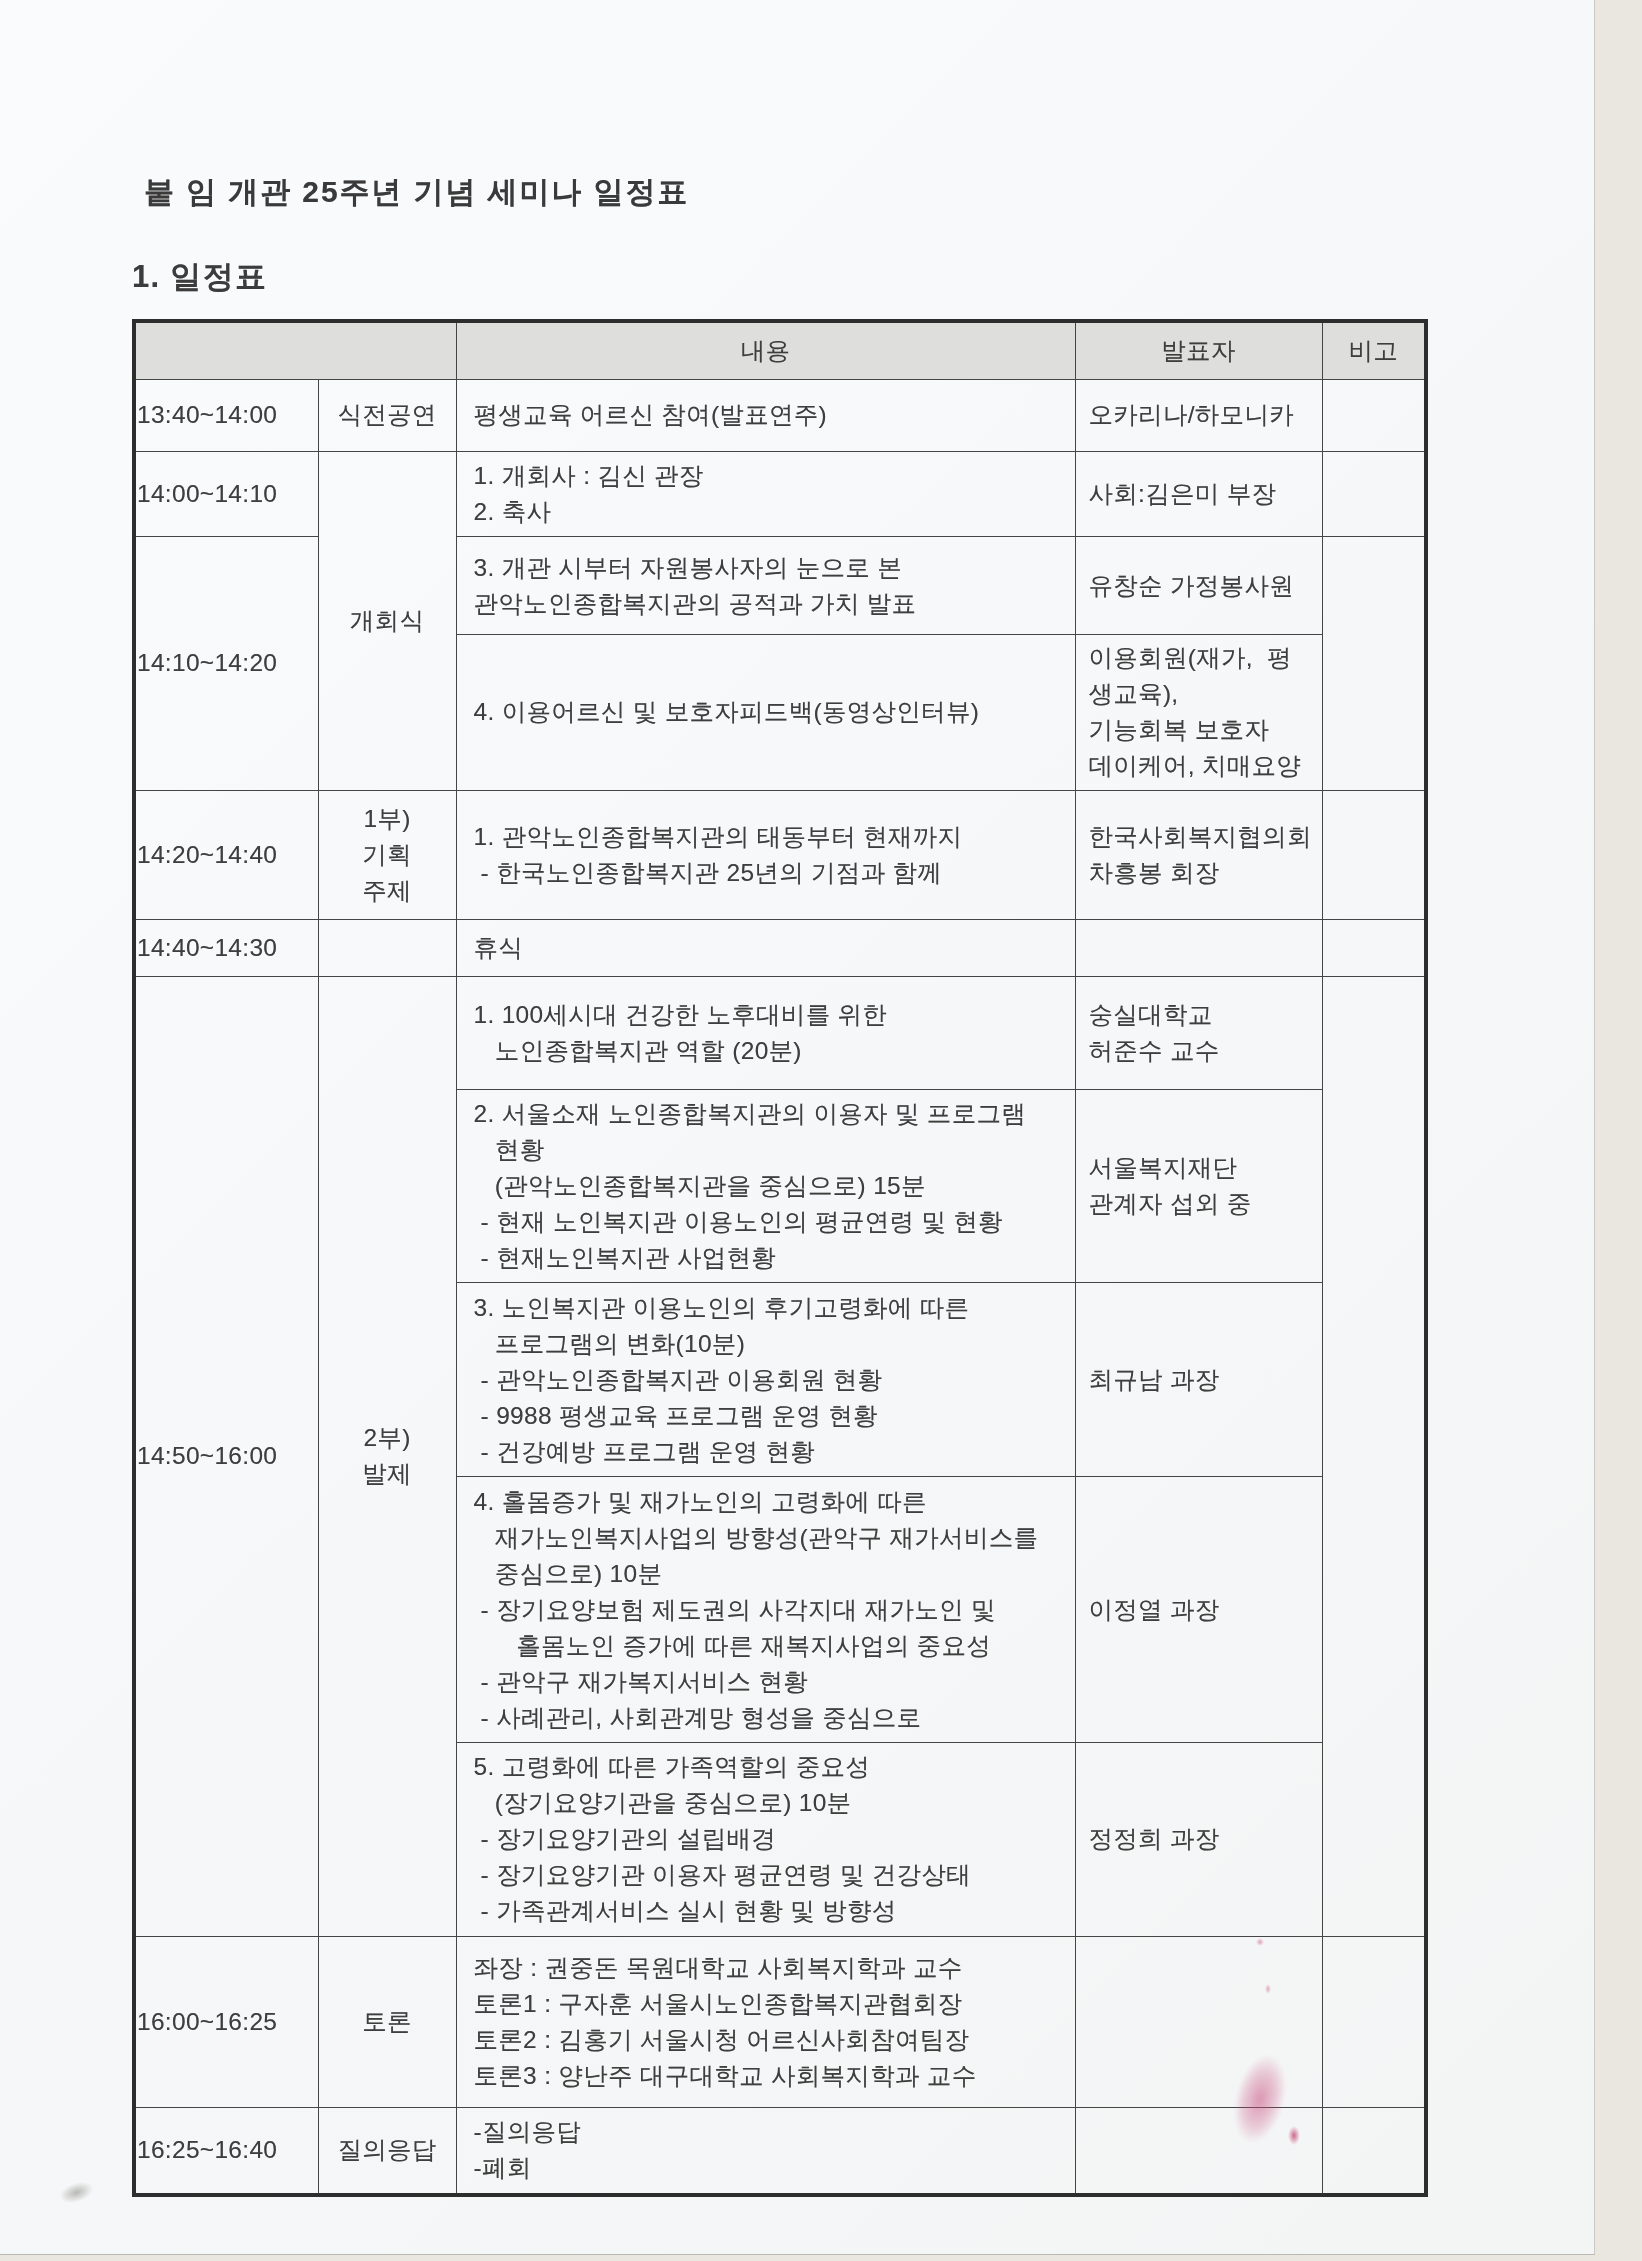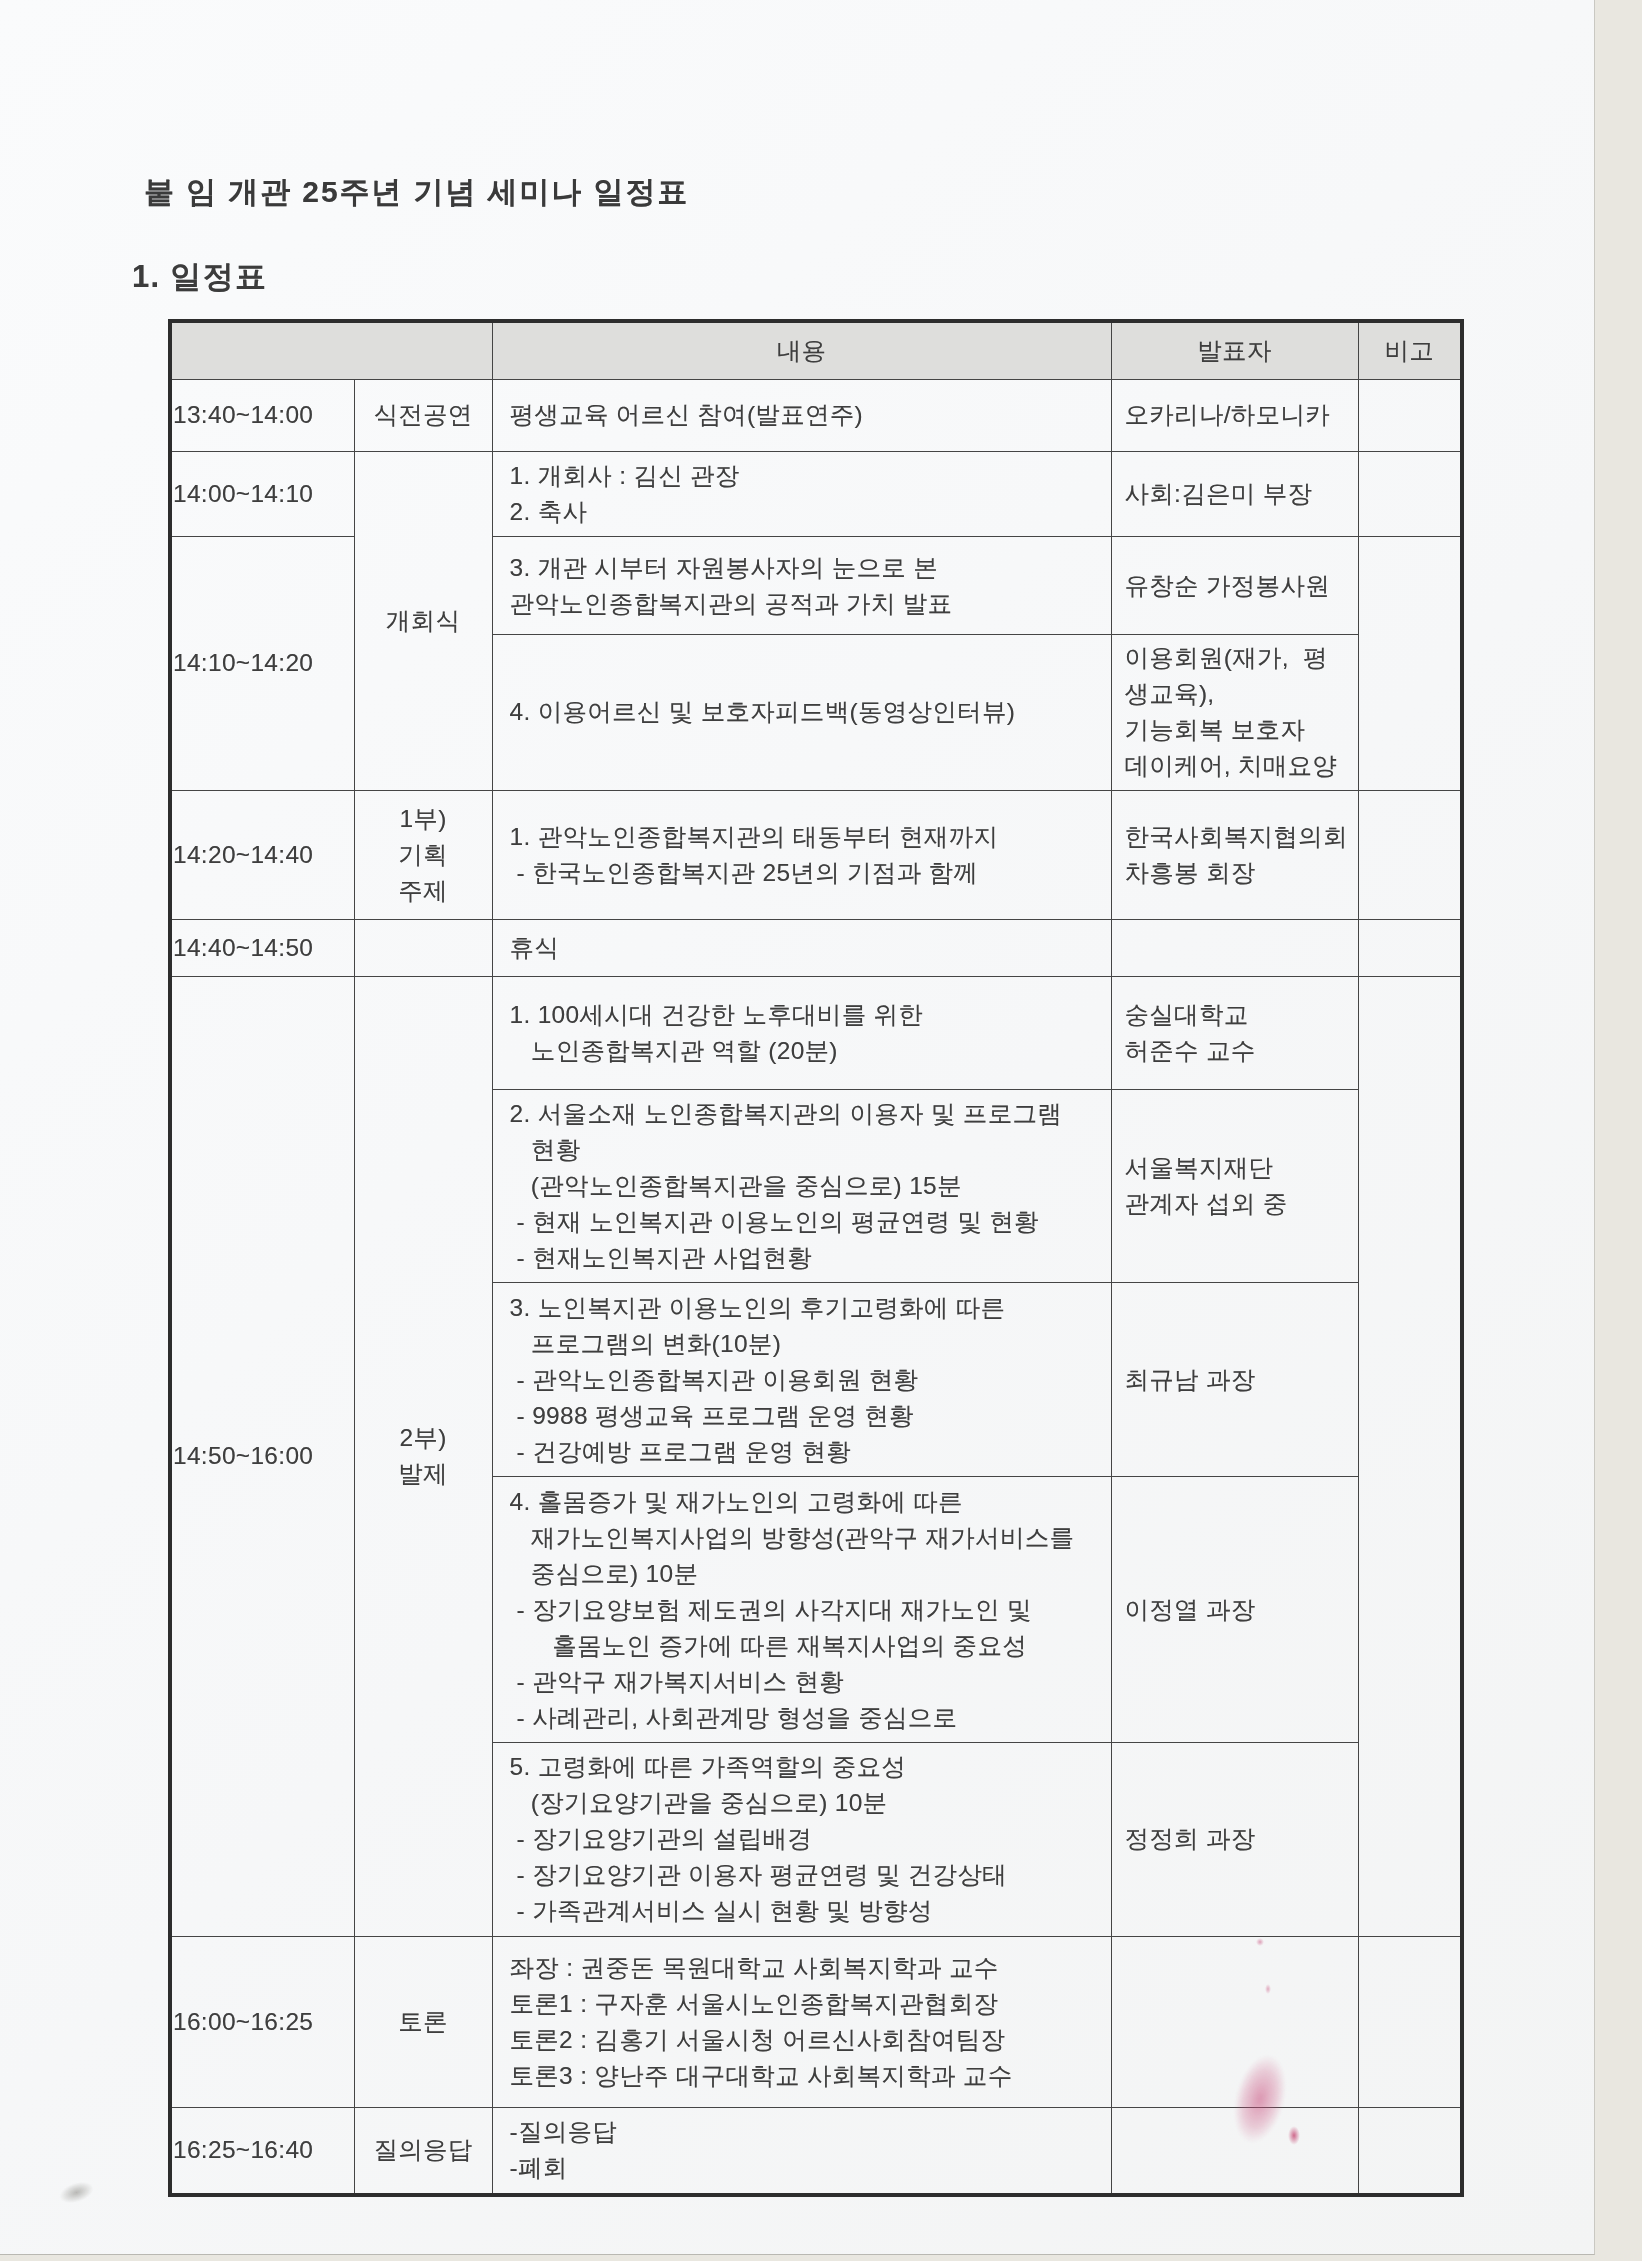--- a/index.html
+++ b/index.html
@@ -49,21 +49,20 @@
   table.schedule {
     position: absolute;
     left: 132px;
     top: 319px;
     width: 1292px;
     table-layout: fixed;
     border-collapse: collapse;
     border: 4.5px solid #2d2d2d;
     color: #3e3e3e;
     text-shadow: 0 0 0.6px rgba(60,60,60,0.4);
-    margin-left: 36px;
   }
   table.schedule td {
     border: 1.9px solid #454545;
     font-size: 24.5px;
     line-height: 36px;
     letter-spacing: 0.3px;
     vertical-align: middle;
     overflow: hidden;
   }
   td.hd {
@@ -200,21 +199,21 @@
 기획
 주제</td>
       <td class="c-content">1. 관악노인종합복지관의 태동부터 현재까지
  - 한국노인종합복지관 25년의 기점과 함께</td>
       <td class="c-presenter">한국사회복지협의회
 차흥봉 회장</td>
       <td class="c-note"></td>
     </tr>
 
     <tr class="h88">
-      <td class="c-time">14:40~14:50</td>
+      <td class="c-time">14:40~14:30</td>
       <td class="c-cat"></td>
       <td class="c-content">휴식</td>
       <td class="c-presenter"></td>
       <td class="c-note"></td>
     </tr>
 
     <tr class="h175">
       <td class="c-time" rowspan="5">14:50~16:00</td>
       <td class="c-cat" rowspan="5">2부)
 발제</td>

